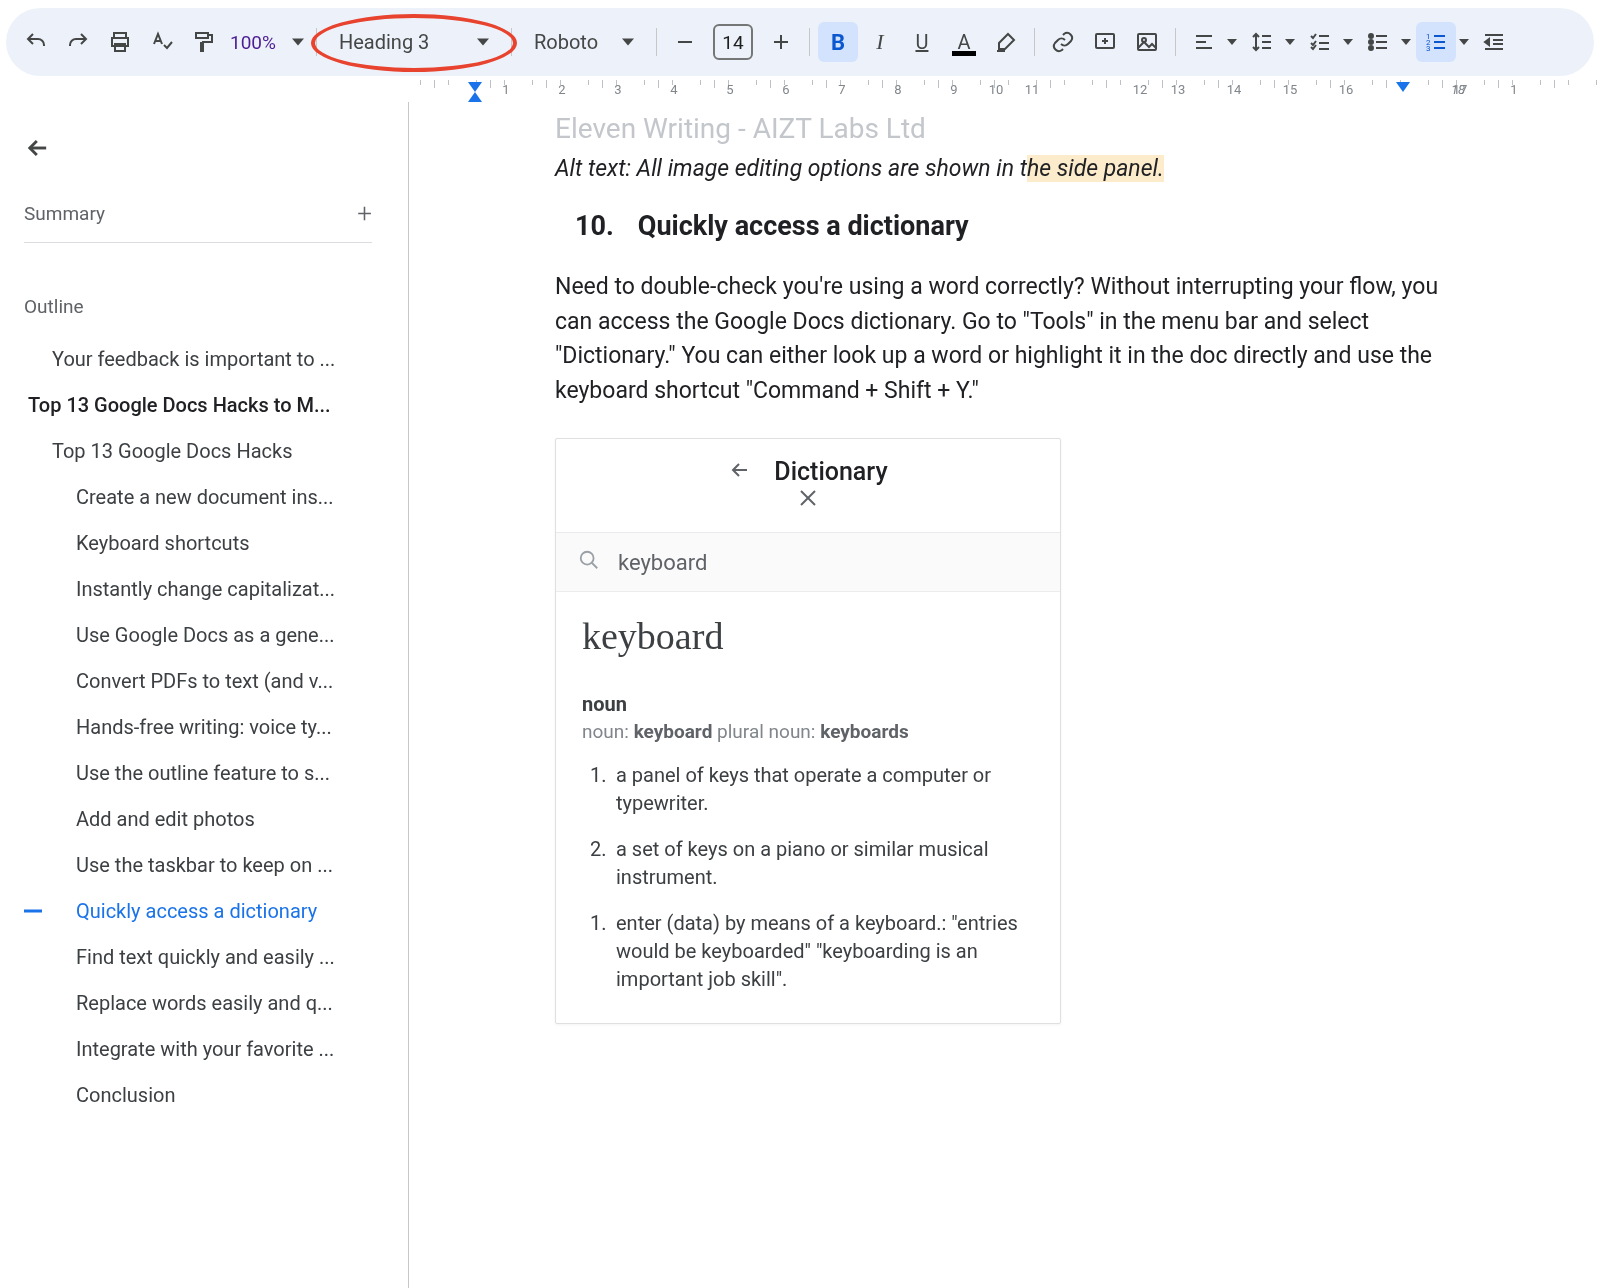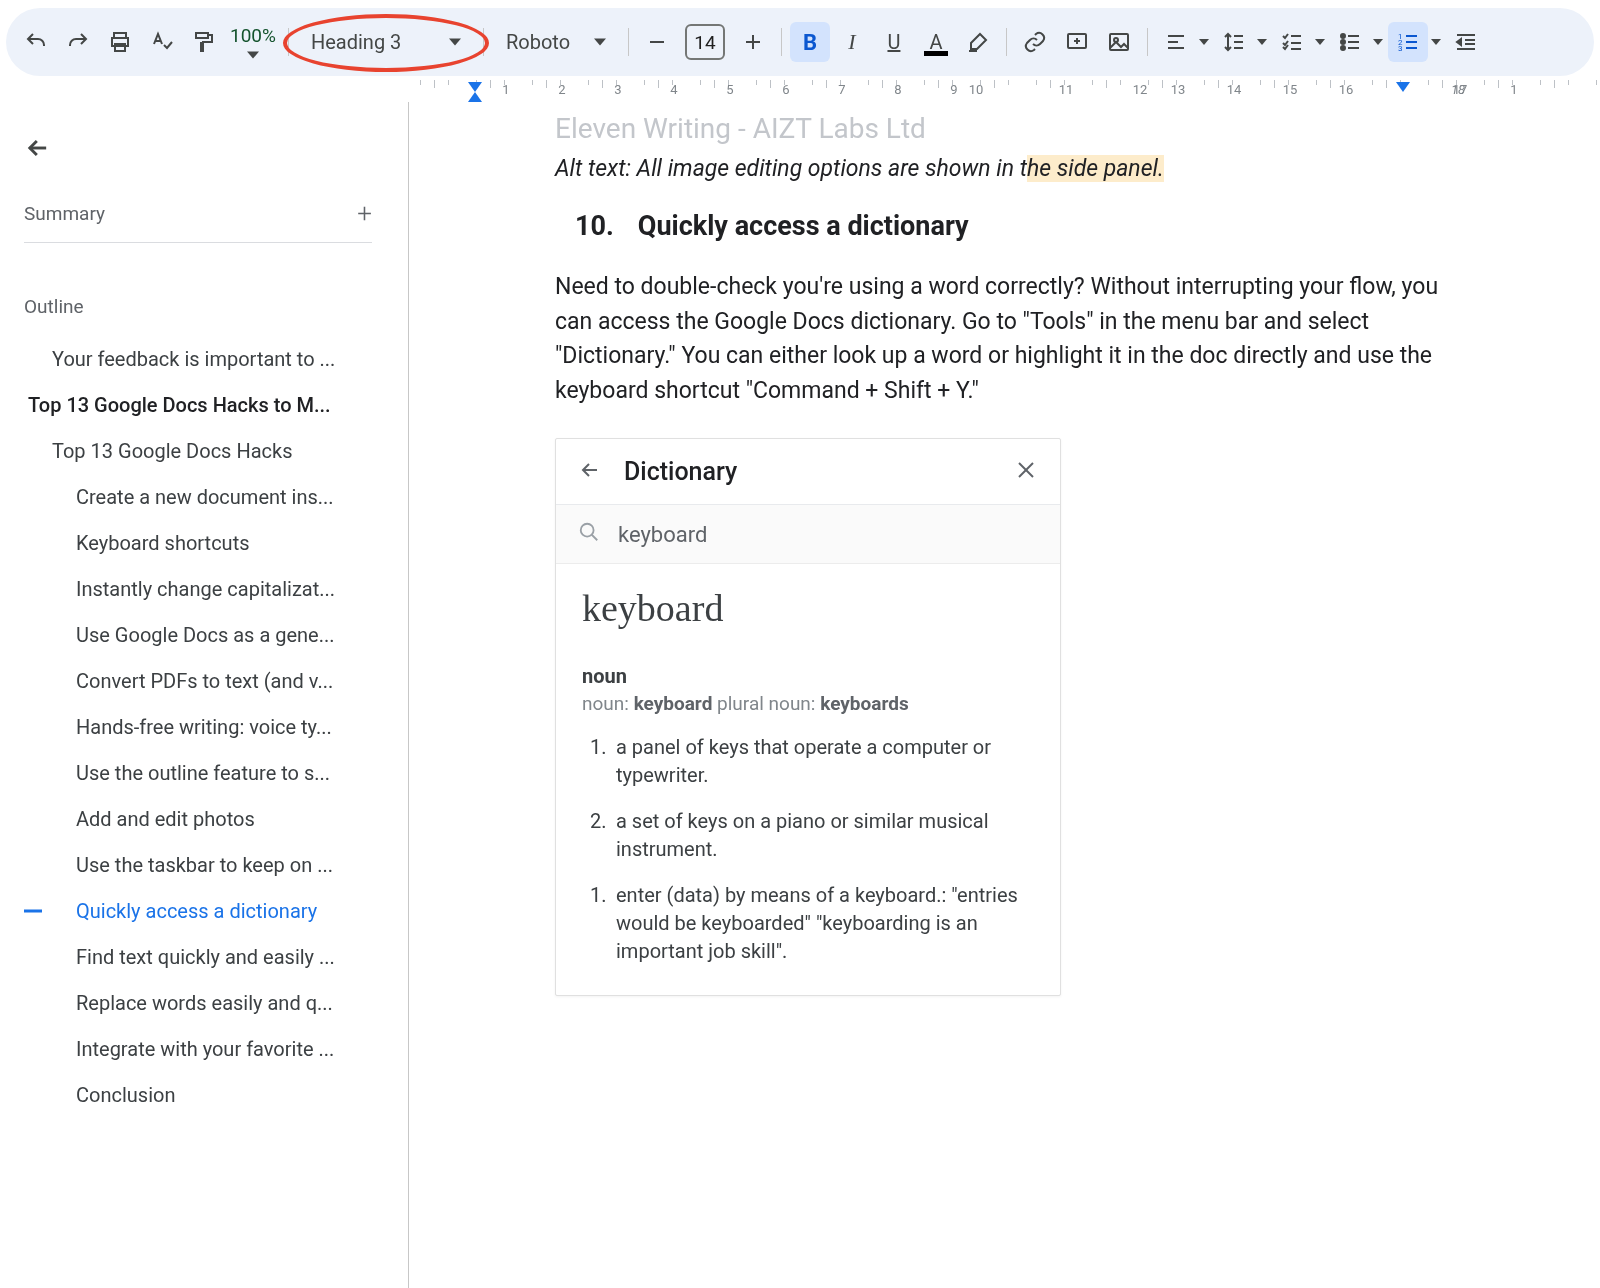--- a/index.html
+++ b/index.html
@@ -11,21 +11,21 @@
     display: flex; align-items: center; padding: 0 10px; gap: 2px;
   }
   .tbtn {
     height: 40px; min-width: 40px; border-radius: 6px;
     display: flex; align-items: center; justify-content: center;
     color: #444746; cursor: pointer; position: relative;
   }
   .tbtn svg { width: 24px; height: 24px; }
   .tbtn.active { background: #d3e3fd; color: #0b57d0; }
   .sep { width: 1px; height: 28px; background: #c7c7c7; margin: 0 6px; }
-  .zoom { display: flex; align-items: center; gap: 2px; padding: 0 4px; font-size: 19px; color: #14532d; flex-direction: column; }
+  .zoom { display: flex; align-items: center; gap: 16px; padding: 0 4px; font-size: 19px; color: #4c1d95; }
   .drop { width: 12px; height: 12px; }
   .style-select {
     position: relative; width: 178px; height: 44px; border-radius: 6px;
     display: flex; align-items: center; padding: 0 14px; font-size: 20px; color: #444746;
     justify-content: space-between;
   }
   .style-select.font { width: 128px; }
   .red-circle {
     position: absolute; top: -6px; left: -14px; width: 206px; height: 58px;
     border: 4px solid #e8432f; border-radius: 50%; pointer-events: none;
@@ -113,21 +113,21 @@
     margin-top: 28px; font-family: Roboto, Arial; font-size: 23px; color: #202124; line-height: 1.5;
   }
   
   .dict-card {
     margin-top: 30px; width: 506px; background: #fff; border-radius: 2px;
     border: 1px solid #e0e0e0; box-shadow: 0 1px 3px rgba(0,0,0,.05);
     font-family: Roboto, Arial; color: #3c4043;
   }
   .dict-head {
     display: flex; align-items: center; justify-content: space-between;
-    padding: 18px 22px; border-bottom: 1px solid #e8eaed;
+    padding: 18px 22px; border-bottom: 1px solid #e8eaed; flex-direction: column;
   }
   .dict-head-left { display: flex; align-items: center; gap: 22px; }
   .dict-title { font-size: 25px; color: #202124; font-weight: 500; }
   .dict-head svg { width: 24px; height: 24px; color: #5f6368; }
   .dict-search {
     display: flex; align-items: center; gap: 18px; padding: 16px 22px;
     border-bottom: 1px solid #ececec; background: #fafafa;
   }
   .dict-search svg { width: 22px; height: 22px; color: #9aa0a6; }
   .dict-search-text { font-size: 22px; color: #5f6368; }
@@ -442,22 +442,22 @@
       <div class="ruler-tick" style="left: 1398px; height: 0px;"></div>
       <div class="ruler-num" style="left: 98px;">1</div>
       <div class="ruler-num" style="left: 154px;">2</div>
       <div class="ruler-num" style="left: 210px;">3</div>
       <div class="ruler-num" style="left: 266px;">4</div>
       <div class="ruler-num" style="left: 322px;">5</div>
       <div class="ruler-num" style="left: 378px;">6</div>
       <div class="ruler-num" style="left: 434px;">7</div>
       <div class="ruler-num" style="left: 490px;">8</div>
       <div class="ruler-num" style="left: 546px;">9</div>
-      <div class="ruler-num" style="left: 568px;">10</div>
-      <div class="ruler-num" style="left: 658px;">11</div>
+      <div class="ruler-num" style="left: 588px;">10</div>
+      <div class="ruler-num" style="left: 624px;">11</div>
       <div class="ruler-num" style="left: 732px;">12</div>
       <div class="ruler-num" style="left: 770px;">13</div>
       <div class="ruler-num" style="left: 826px;">14</div>
       <div class="ruler-num" style="left: 882px;">15</div>
       <div class="ruler-num" style="left: 938px;">16</div>
       <div class="ruler-num" style="left: 1052px;">17</div>
       <div class="ruler-num" style="left: 1050px; font-style: italic;">18</div>
       <div class="ruler-num" style="left: 1106px;">1</div>
       <div class="ruler-marker-blue-down" style="left: 60px;"></div>
       <div class="ruler-marker-blue-up" style="left: 60px;"></div>

